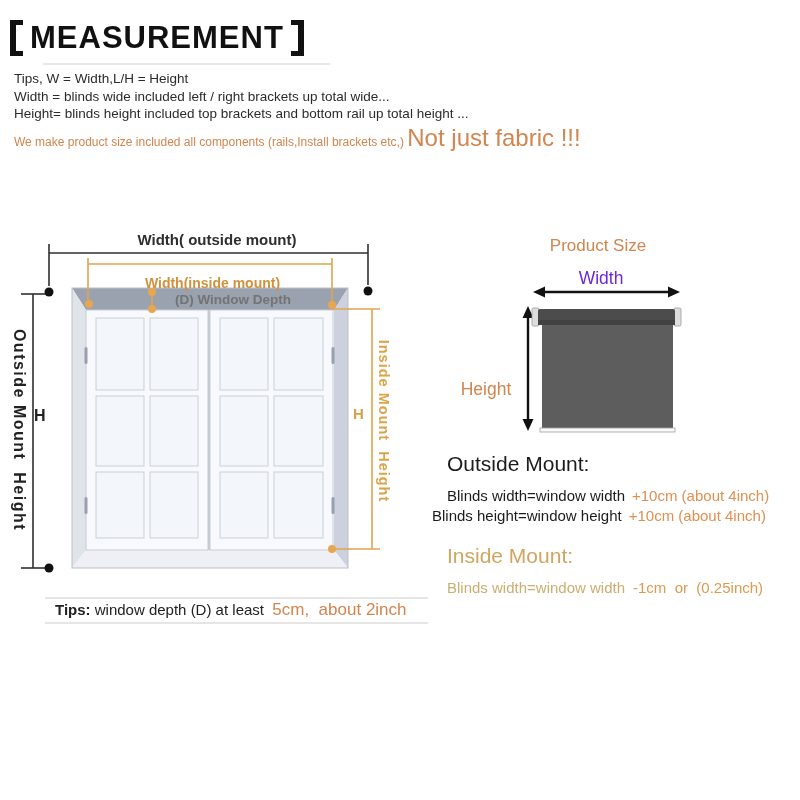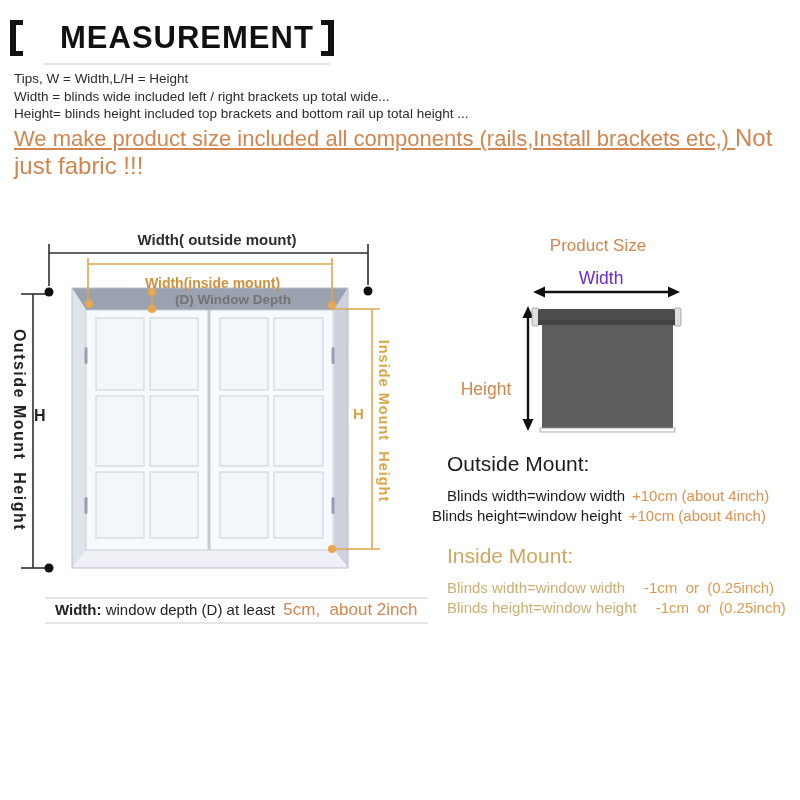--- a/index.html
+++ b/index.html
@@ -3,28 +3,28 @@
 <meta charset="utf-8">
 <style>
   html,body{margin:0;padding:0;background:#ffffff;}
   .canvas{position:relative;width:800px;height:800px;background:#ffffff;overflow:hidden;
           font-family:"Liberation Sans","DejaVu Sans",sans-serif;}
   .abs{position:absolute;}
   .pre{white-space:pre;}
 
   
   .title{left:10px;top:20px;display:flex;align-items:center;gap:7px;color:#111;}
-  .title .word{font-size:31px;font-weight:bold;letter-spacing:1px;color:#111;margin-left:30px;}
+  .title .word{font-size:31px;font-weight:bold;letter-spacing:1px;color:#111;}
   .bracket{display:inline-block;width:13px;height:36px;box-sizing:border-box;}
   .bracket.l{border-left:6px solid #111;border-top:5px solid #111;border-bottom:5px solid #111;}
   .bracket.r{border-right:6px solid #111;border-top:5px solid #111;border-bottom:5px solid #111;}
   .title-shadow{left:43px;top:63px;width:287px;height:2px;background:#b9b9b9;opacity:.35;}
   .tips-block{left:14px;top:70px;font-size:13.5px;line-height:17.5px;color:#2b2b2b;}
   .highlight-line{left:14px;top:124px;color:#d2854e;}
-  .highlight-line .norm{font-size:22px;text-decoration:underline;}
+  .highlight-line .norm{font-size:12px;}
   .highlight-line .big{font-size:24px;margin-top:37px;}
 
   
   .ow-label{left:102px;top:231px;width:230px;text-align:center;font-size:15px;font-weight:bold;color:#2e2e2e;}
   .iw-label{left:120px;top:275px;width:185px;text-align:center;font-size:14px;font-weight:bold;color:#d1913c;}
   .depth-label{left:160px;top:292px;width:146px;text-align:center;font-size:13.5px;font-weight:bold;color:#737373;}
   .h-left{left:34px;top:407px;font-size:16px;font-weight:bold;color:#222;}
   .h-right{left:353px;top:405px;font-size:15px;font-weight:bold;color:#d9a04a;}
   .rot{transform:rotate(90deg);text-align:center;width:260px;}
   .omh-label{left:-111px;top:421px;font-size:16px;font-weight:bold;color:#222;letter-spacing:1.5px;}
@@ -42,21 +42,21 @@
   .om-head{left:447px;top:452px;font-size:21px;color:#1c1c1c;}
   .mount-line{font-size:15px;}
   .om0{left:447px;top:487px;}
   .om1{left:432px;top:507px;}
   .mount-line .k{color:#1c1c1c;}
   .mount-line .v{color:#e09050;margin-left:7px;}
   .im-head{left:447px;top:544px;font-size:21px;color:#d2a55e;}
   .im0{left:447px;top:579px;}
   .im1{left:447px;top:599px;}
   .mount-line.im .k{color:#ccae72;}
-  .mount-line.im .v{color:#dd9a4f;margin-left:19px;}
+  .mount-line.im .v{color:#dd9a4f;margin-left:8px;}
 </style>
 </head>
 <body>
 
 <div class="canvas">
 
   <div class="abs title">
     <span class="bracket l"></span>
     <span class="word">MEASUREMENT</span>
     <span class="bracket r"></span>
@@ -172,36 +172,33 @@
   </svg>
 
   <div class="abs ow-label">Width( outside mount)</div>
   <div class="abs iw-label">Width(inside mount)</div>
   <div class="abs depth-label">(D) Window Depth</div>
   <div class="abs h-left">H</div>
   <div class="abs h-right">H</div>
   <div class="abs rot omh-label pre">Outside Mount  Height</div>
   <div class="abs rot imh-label pre">Inside Mount  Height</div>
   <div class="abs win-tip">
-    <span class="b pre">Width:</span><span class="pre"> window depth (D) at least  </span><span class="hl pre">5cm,  about 2inch</span>
+    <span class="b pre">Tips:</span><span class="pre"> window depth (D) at least  </span><span class="hl pre">5cm,  about 2inch</span>
   </div>
 
   <div class="abs ps-title">Product Size</div>
   <div class="abs pw-label">Width</div>
   <div class="abs ph-label">Height</div>
 
   <div class="abs om-head">Outside Mount:</div>
   <div class="abs mount-line om0">
     <span class="k">Blinds width=window width</span><span class="v">+10cm (about 4inch)</span>
   </div>
   <div class="abs mount-line om1">
     <span class="k">Blinds height=window height</span><span class="v">+10cm (about 4inch)</span>
   </div>
 
   <div class="abs im-head">Inside Mount:</div>
   <div class="abs mount-line im im0">
     <span class="k">Blinds width=window width</span><span class="v pre">-1cm  or  (0.25inch)</span>
   </div>
-  <div class="abs mount-line im im1">
-    <span class="k">Blinds height=window height</span><span class="v pre">-1cm  or  (0.25inch)</span>
-  </div>
 
 </div>
 
 </body></html>

